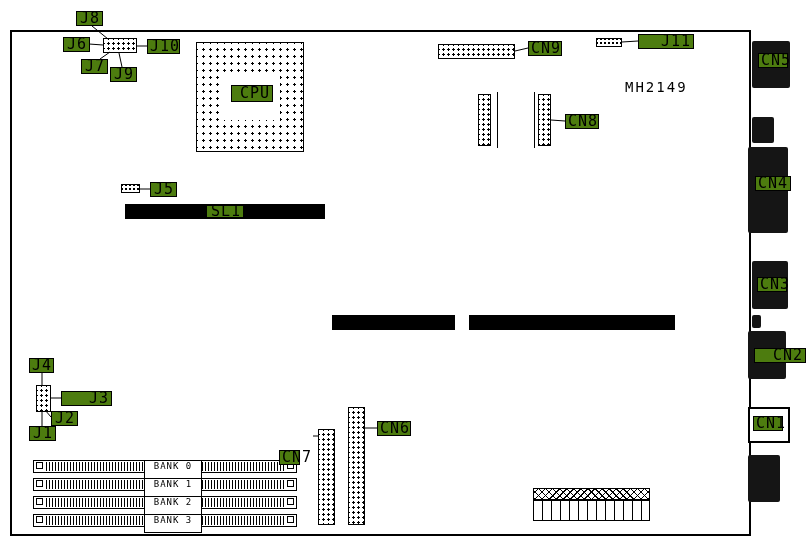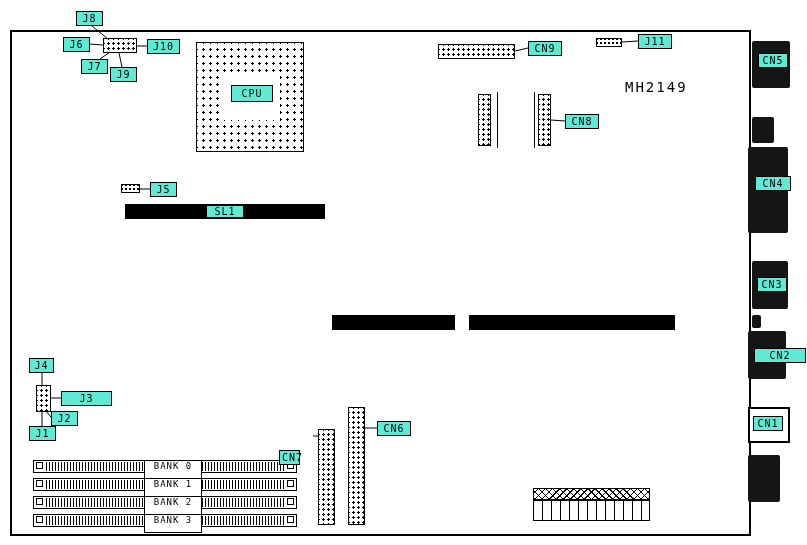--- a/index.html
+++ b/index.html
@@ -1,19 +1,19 @@
 <!DOCTYPE html>
 <html><head>
 <meta charset="utf-8">
 <style>
   *{box-sizing:border-box;margin:0;padding:0}
   html,body{background:#fff}
   .stage{position:relative;width:807px;height:545px;font-family:"DejaVu Sans Mono",monospace;color:#000;overflow:hidden}
   .board{position:absolute;left:10px;top:30px;width:741px;height:506px;border:2px solid #000;background:#fff}
-  .lbl{position:absolute;height:15px;border:1px solid #000;background:#5eead4;font-size:10px;line-height:13px;letter-spacing:1px;text-align:center;white-space:nowrap;z-index:6;padding:0 2px}
+  .lbl{position:absolute;height:15px;border:1px solid #000;background:#4d7c0f;font-size:15px;line-height:13px;letter-spacing:1px;text-align:right;white-space:nowrap;z-index:6;padding:0 2px}
   .blk{position:absolute;background:#000}
   .pins{position:absolute;border:1px solid #000;background-image:radial-gradient(circle,#000 1.1px,transparent 1.2px);background-size:5px 5px;background-position:2px 2px;background-color:#fff;z-index:2}
   .cpu{position:absolute;left:196px;top:42px;width:108px;height:110px;border:1px solid #000;background-image:radial-gradient(circle,#000 1.3px,transparent 1.4px);background-size:7px 7px;background-position:3px 3px;z-index:1}
   .cpu-center{position:absolute;left:222px;top:74px;width:58px;height:46px;background:#fff;z-index:2}
   .bank{position:absolute;left:33px;width:264px;height:13px;border:1px solid #000;background:#fff;z-index:2}
   .bank .hatch{position:absolute;left:12px;right:12px;top:1px;bottom:1px;background:repeating-linear-gradient(90deg,#000 0 1px,transparent 1px 3px)}
   .bank .capL{position:absolute;left:2px;top:1px;width:7px;height:7px;border:1px solid #000;background:#fff}
   .bank .capR{position:absolute;right:2px;top:1px;width:7px;height:7px;border:1px solid #000;background:#fff}
   .banklbl{position:absolute;left:144px;width:58px;height:19px;border:1px solid #000;background:#fff;font-size:9px;line-height:11px;letter-spacing:1px;text-align:center;z-index:6}
   .conn{position:absolute;background:#151515;border-radius:2px;z-index:2}
@@ -41,21 +41,21 @@
   <div class="lbl" style="left:76px;top:11px;width:27px">J8</div>
   <div class="lbl" style="left:63px;top:37px;width:27px">J6</div>
   <div class="lbl" style="left:147px;top:39px;width:33px">J10</div>
   <div class="lbl" style="left:81px;top:59px;width:27px">J7</div>
   <div class="lbl" style="left:110px;top:67px;width:27px">J9</div>
 
   <div class="pins" style="left:438px;top:44px;width:77px;height:15px"></div>
   <div class="lbl" style="left:528px;top:41px;width:34px">CN9</div>
 
   <div class="pins" style="left:596px;top:38px;width:26px;height:9px;background-size:4px 4px"></div>
-  <div class="lbl" style="left:638px;top:34px;width:34px">J11</div>
+  <div class="lbl" style="left:638px;top:34px;width:56px">J11</div>
 
   <div class="ptext">MH2149</div>
 
   <div class="cn8frame"></div>
   <div class="pins" style="left:478px;top:94px;width:13px;height:52px"></div>
   <div class="pins" style="left:538px;top:94px;width:13px;height:52px"></div>
   <div class="lbl" style="left:565px;top:114px;width:34px">CN8</div>
 
   <div class="pins" style="left:121px;top:184px;width:19px;height:9px;background-size:4px 4px"></div>
   <div class="lbl" style="left:150px;top:182px;width:27px">J5</div>

